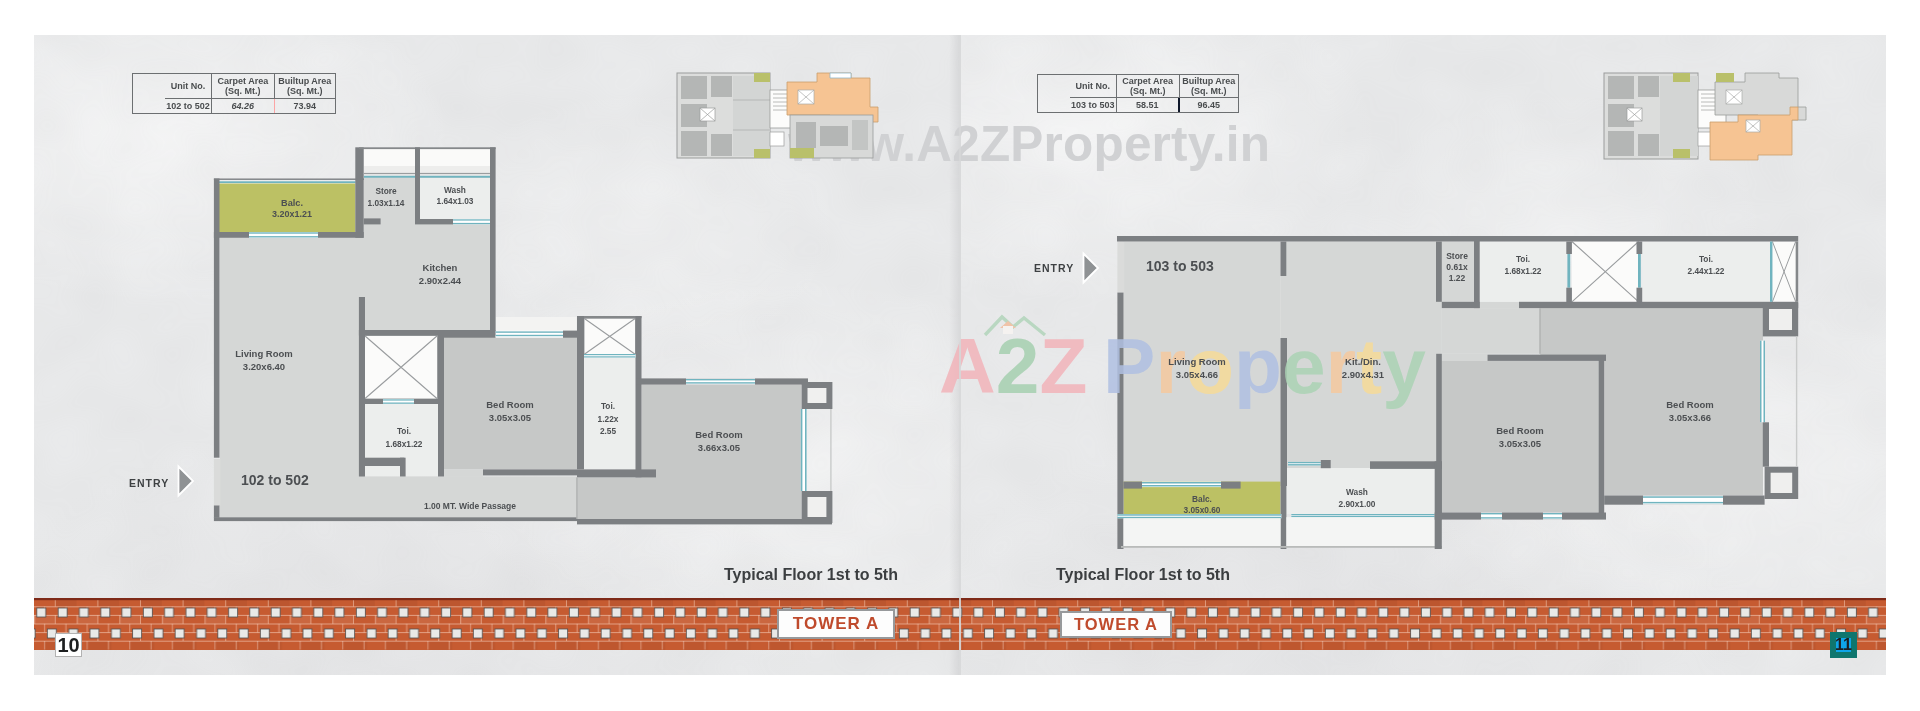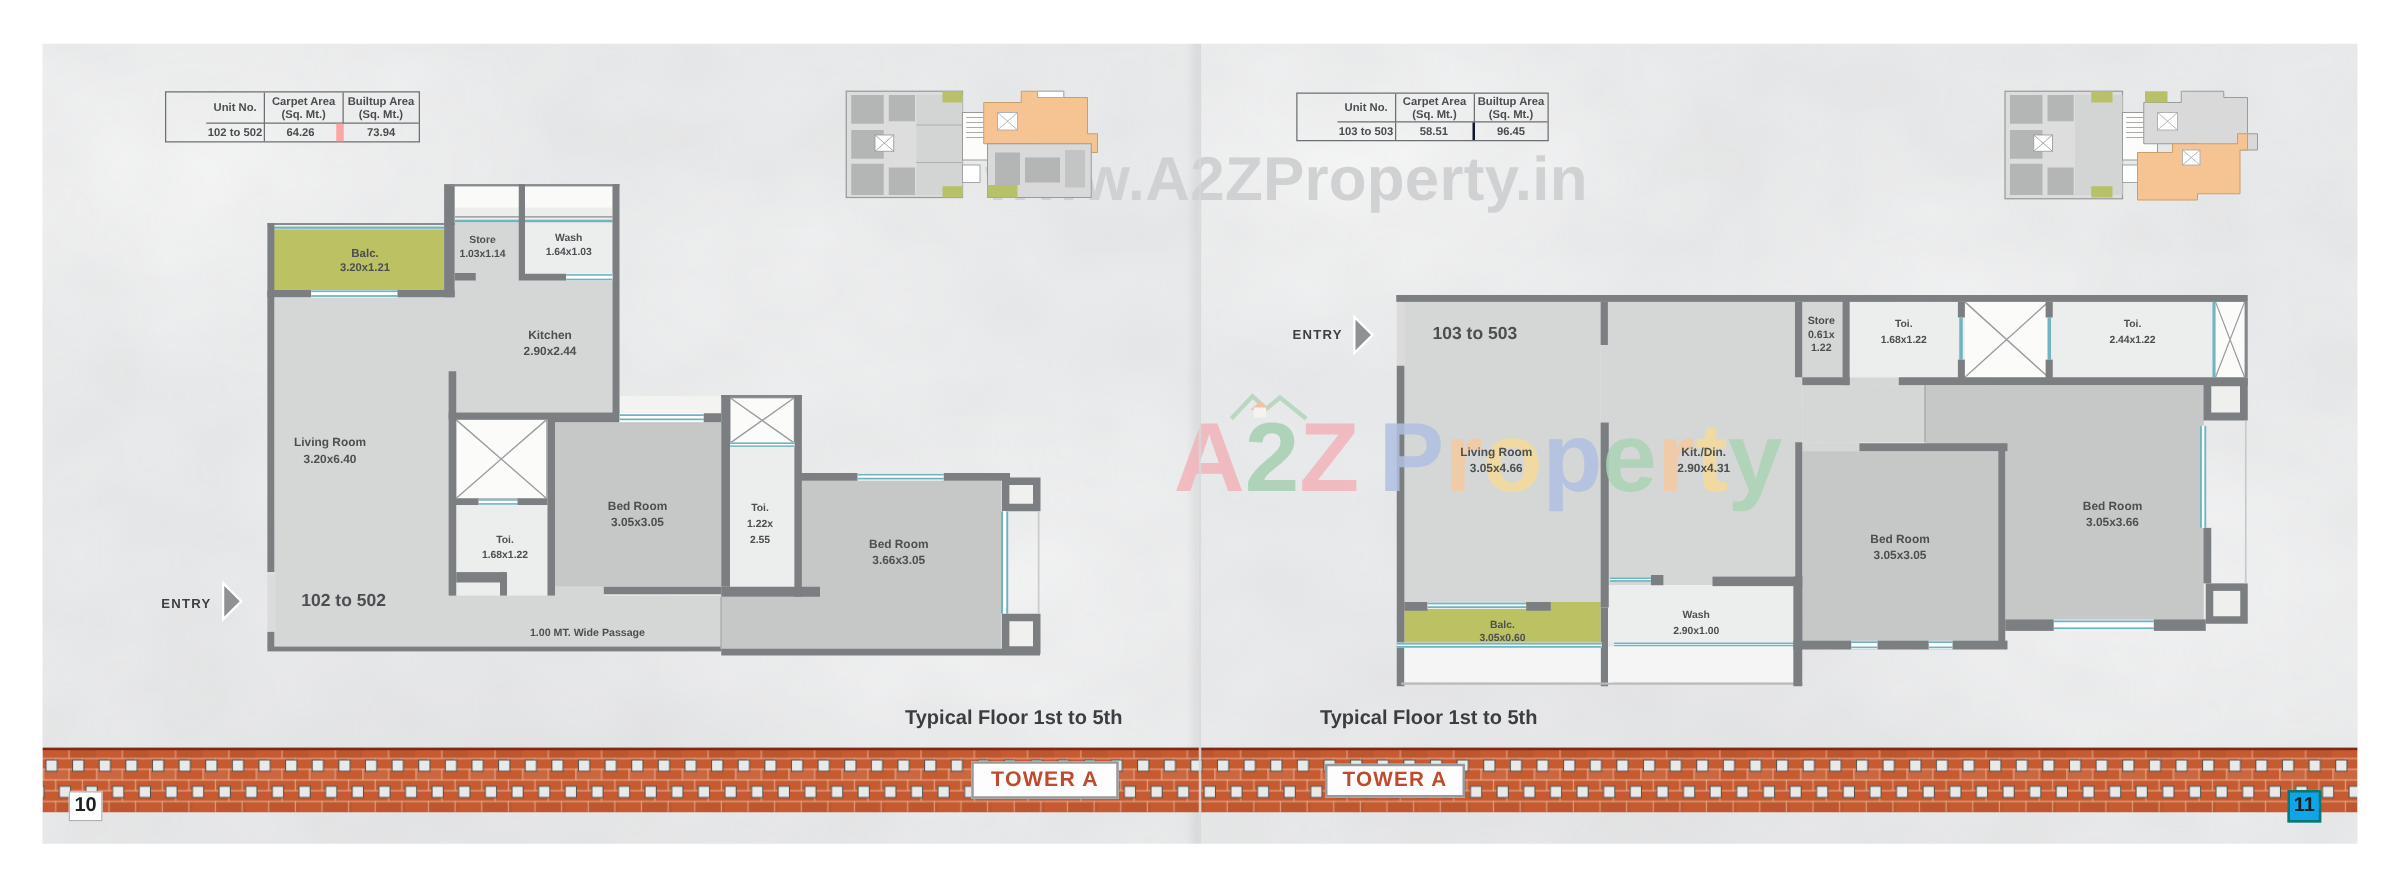--- a/index.html
+++ b/index.html
@@ -46,21 +46,21 @@
 <div class="wm" style="left:788px;top:115px;font-size:49.5px;font-weight:700;color:#d0d1d3;letter-spacing:0.2px;">www.A2ZProperty.in</div>
 
 <div class="tbl" style="left:132px;top:73px;width:202px;font-size:9px;">
   <div class="r">
     <div class="cell" style="width:56px;height:25px;border-right:1px solid #6c6f71;border-bottom:1px solid #6c6f71;">Unit No.</div>
     <div class="cell" style="width:74px;height:25px;border-right:1px solid #6c6f71;border-bottom:1px solid #6c6f71;">Carpet Area<br>(Sq. Mt.)</div>
     <div class="cell" style="width:72px;height:25px;border-bottom:1px solid #6c6f71;">Builtup Area<br>(Sq. Mt.)</div>
   </div>
   <div class="r">
     <div class="cell" style="width:56px;height:14px;border-right:1px solid #6c6f71;">102 to 502</div>
-    <div class="cell" style="width:74px;height:14px;border-right:6px solid #fca5a5;">64.26</div>
+    <div class="cell" style="width:74px;height:14px;border-right:1px solid #fca5a5;font-style:italic;">64.26</div>
     <div class="cell" style="width:72px;height:14px;">73.94</div>
   </div>
 </div>
 
 <div class="tbl" style="left:1037px;top:74px;width:200px;font-size:9px;">
   <div class="r">
     <div class="cell" style="width:55px;height:23px;border-right:1px solid #6c6f71;border-bottom:1px solid #6c6f71;">Unit No.</div>
     <div class="cell" style="width:74px;height:23px;border-right:1px solid #6c6f71;border-bottom:1px solid #6c6f71;">Carpet Area<br>(Sq. Mt.)</div>
     <div class="cell" style="width:69px;height:23px;border-bottom:1px solid #6c6f71;">Builtup Area<br>(Sq. Mt.)</div>
   </div>
@@ -622,16 +622,16 @@
     </pattern>
   </defs>
   <rect x="0" y="0" width="1852" height="52" fill="url(#bk)"></rect>
   <rect x="0" y="0" width="1852" height="2.2" fill="#7e2a18"></rect>
 </svg>
 
 <div class="abs" style="left:777px;top:609px;width:118px;height:30px;background:#fdfdfd;border:2px solid #97999b;box-sizing:border-box;display:flex;align-items:center;justify-content:center;color:#bf4a2c;font-weight:bold;font-size:17px;letter-spacing:1px;">TOWER A</div>
 
 <div class="abs" style="left:1060px;top:611px;width:112px;height:27px;background:#fdfdfd;border:2px solid #97999b;box-sizing:border-box;display:flex;align-items:center;justify-content:center;color:#bf4a2c;font-weight:bold;font-size:16.5px;letter-spacing:1px;">TOWER A</div>
 
-<div class="abs" style="left:55px;top:633px;width:27px;height:24px;background:#fff;border:1px solid #b2b2b2;box-sizing:border-box;display:flex;align-items:center;justify-content:center;color:#1d1f20;font-weight:bold;font-size:16px;">10</div>
-
-<div class="abs" style="left:1830px;top:632px;width:27px;height:26px;background:#0ea5e9;border:2px solid #0f766e;box-sizing:border-box;display:flex;align-items:center;justify-content:center;color:#1d1f20;font-weight:bold;font-size:16px;">11</div>
+<div class="abs" style="left:55px;top:633px;width:27px;height:24px;background:#fff;border:1px solid #b2b2b2;box-sizing:border-box;display:flex;align-items:center;justify-content:center;color:#1d1f20;font-weight:bold;font-size:20px;">10</div>
+
+<div class="abs" style="left:1830px;top:632px;width:27px;height:26px;background:#0ea5e9;border:6px solid #0f766e;box-sizing:border-box;display:flex;align-items:center;justify-content:center;color:#1d1f20;font-weight:bold;font-size:16px;">11</div>
 </div>
 
 </body></html>

